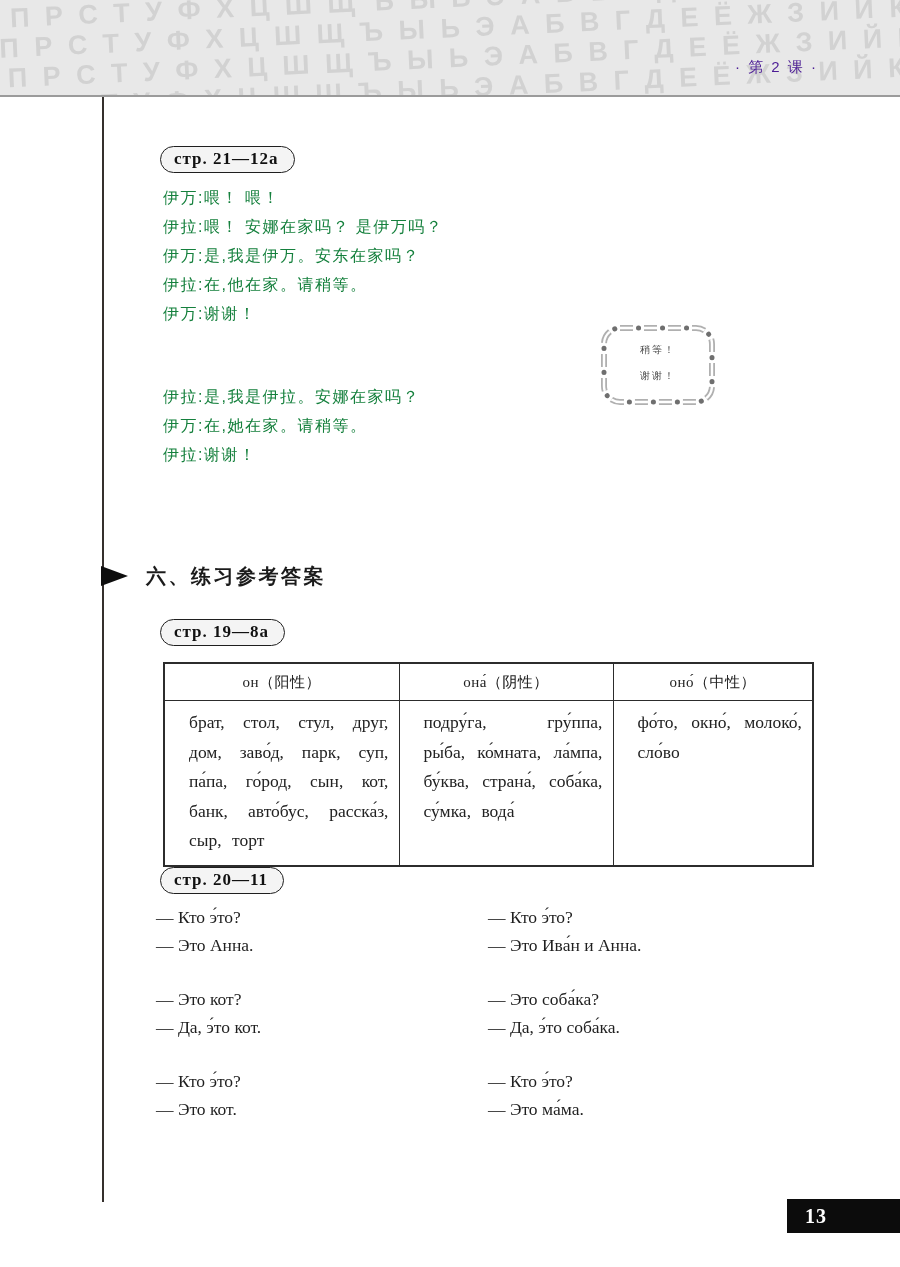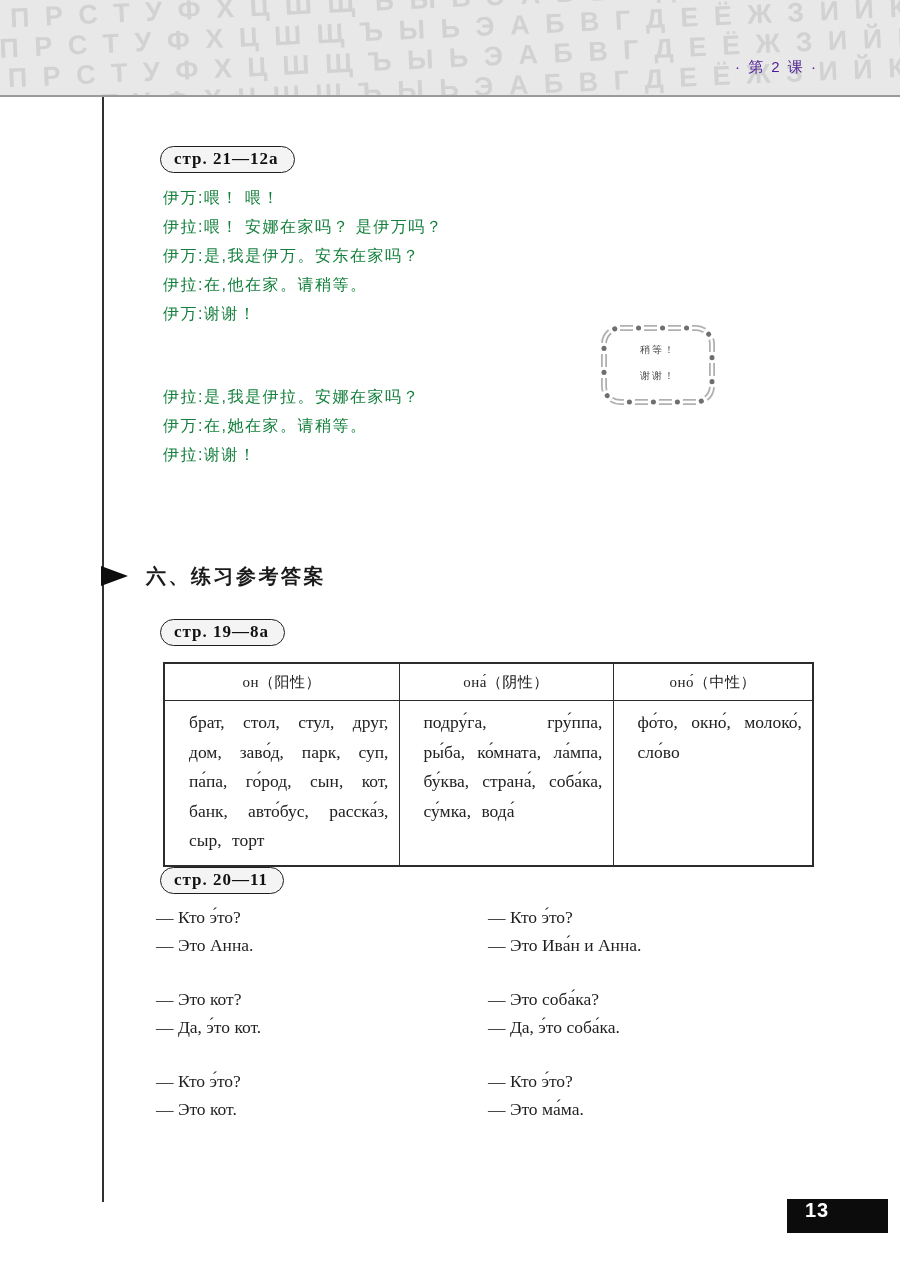--- a/index.html
+++ b/index.html
@@ -77,23 +77,23 @@
   }
   .col1{width:235px;}.col2{width:214px;}.col3{width:200px;}
   
   .qa-wrap{position:absolute;left:156px;top:903px;width:660px;}
   .qa-pair{display:flex;margin-bottom:26px;}
   .qa-col-left{width:332px;flex:0 0 332px;}
   .qa-col-right{flex:1;}
   .qa-line{font-size:17.5px;line-height:28px;height:28px;color:#1f1f1f;white-space:nowrap;}
   
   .page-num-box{
-    position:absolute;left:787px;top:1199px;width:101px;height:34px;
-    background:#0c0c0c;display:flex;align-items:flex-start;
-    font-family:Liberation Sans, sans-serif;
+    position:absolute;left:787px;top:1199px;width:113px;height:34px;
+    background:#0c0c0c;display:flex;align-items:center;
+    font-family:Liberation Serif, serif;
   }
   .page-num{color:#ffffff;font-weight:bold;font-size:20px;padding-left:18px;letter-spacing:1px;}
 </style>
 </head>
 <body>
 
 <div class="header-band">
   <div class="watermark">
     <div class="watermark-row">Н О П Р С Т У Ф Х Ц Ш Щ Ъ Ы Ь Э А Б В Г Д Е Ё Ж З И Й К Л М Н О П Р С Т У Ф Х</div>
     <div class="watermark-row" style="margin-left:-12px;">Н О П Р С Т У Ф Х Ц Ш Щ Ъ Ы Ь Э А Б В Г Д Е Ё Ж З И Й К Л М Н О П Р С Т У Ф Х</div>

